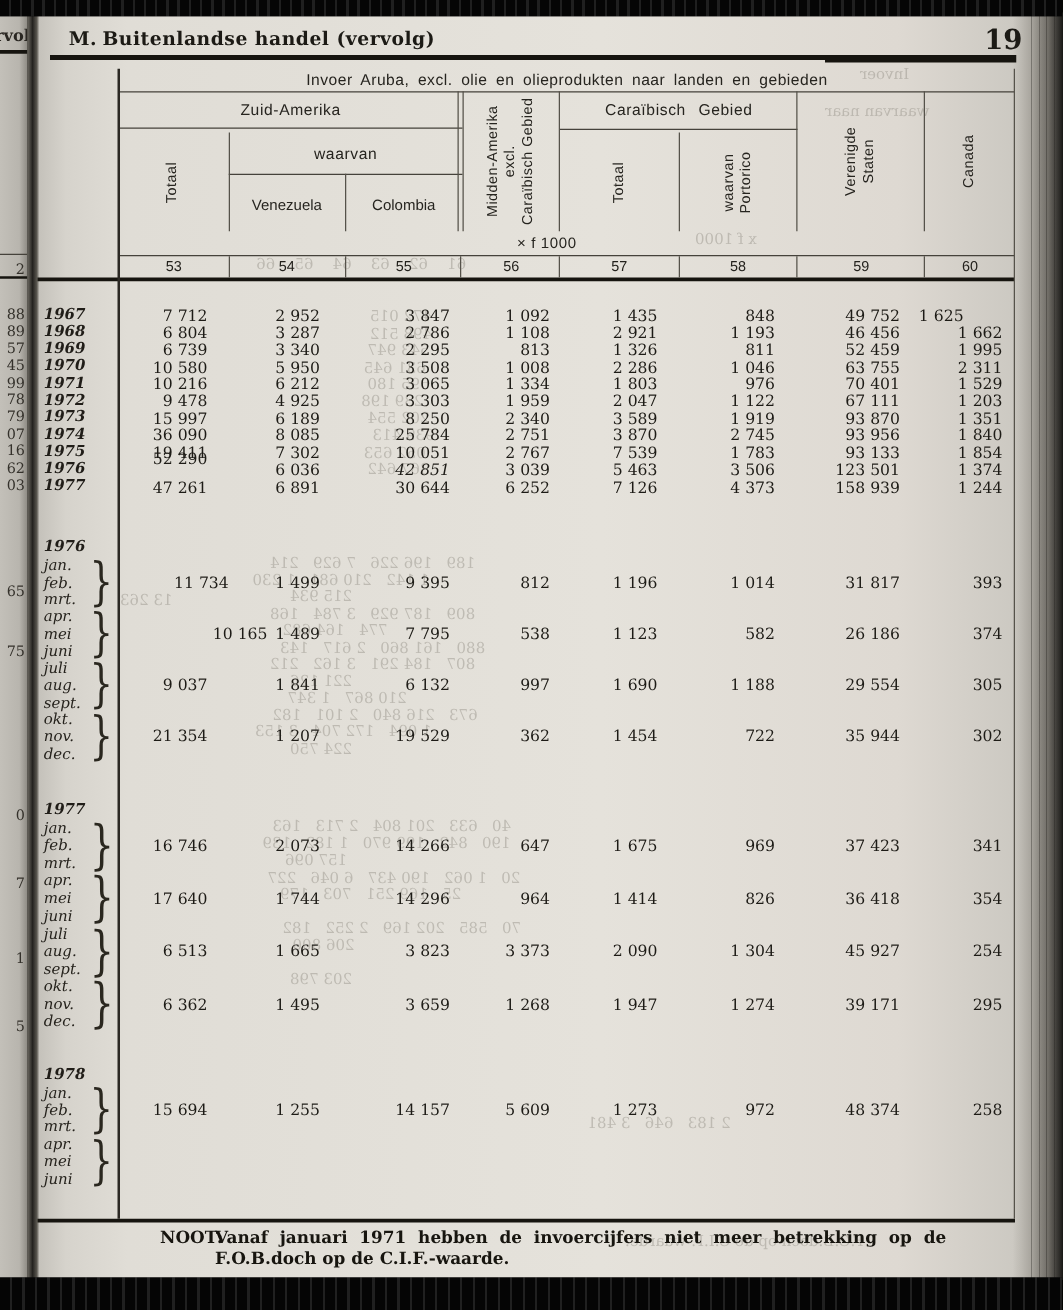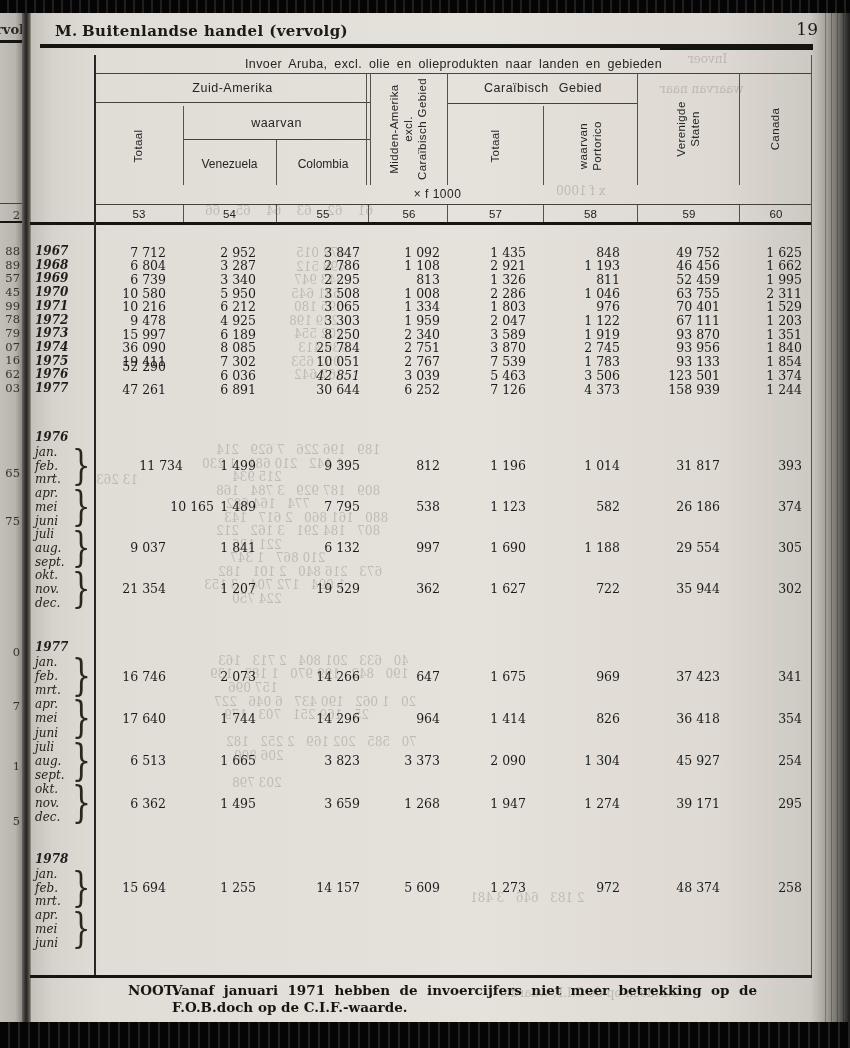--- a/index.html
+++ b/index.html
@@ -22,21 +22,21 @@
   #film-bottom{position:absolute;left:0;top:1022px;width:850px;height:26px;
     background:#0a0a0a repeating-linear-gradient(90deg,#050505 0 8px,#202020 8px 10px);}
   
   .hl{position:absolute;height:1px;background:#45423b;}
   .hl.heavy{background:#16140f;}
   .vl{position:absolute;width:1px;background:#55524a;}
   .vl.heavy{width:2px;background:#2b2823;}
   
   .ink{color:#1c1a15;}
   #hdr-section,#hdr-title{font-weight:700;font-size:15px;letter-spacing:.4px;}
-  #hdr-page{font-weight:400;font-size:17px;}
+  #hdr-page{font-weight:700;font-size:22px;}
   .sans{font-family:"Liberation Sans","DejaVu Sans",sans-serif;color:#26241f;}
   .t-title{font-size:12.5px;letter-spacing:.4px;word-spacing:3px;text-align:center;}
   .grp{font-size:12.5px;letter-spacing:.5px;word-spacing:6px;text-align:center;}
   .flatlab{font-size:12px;text-align:center;display:flex;align-items:center;justify-content:center;}
   .rotcell{position:absolute;}
   .rotcell .rlab{position:absolute;left:50%;top:50%;transform:translate(-50%,-50%) rotate(-90deg);
      font-family:"Liberation Sans","DejaVu Sans",sans-serif;font-size:11.5px;color:#26241f;
      letter-spacing:.4px;line-height:1.2;text-align:center;white-space:nowrap;}
   .colnum{position:absolute;font-family:"Liberation Sans","DejaVu Sans",sans-serif;
      font-size:11.5px;color:#23211c;text-align:center;}
@@ -220,21 +220,21 @@
 
     <div id="tbody">
         <span class="stub-year" style="left: 35px; top: 244px;">1967</span>
         <span class="val" style="left: 95px; top: 244.5px; width: 71px;">7 712</span>
         <span class="val" style="left: 183px; top: 244.5px; width: 73px;">2 952</span>
         <span class="val" style="left: 276px; top: 244.5px; width: 84px;">3 847</span>
         <span class="val" style="left: 370px; top: 244.5px; width: 70px;">1 092</span>
         <span class="val" style="left: 448px; top: 244.5px; width: 78px;">1 435</span>
         <span class="val" style="left: 543px; top: 244.5px; width: 77px;">848</span>
         <span class="val" style="left: 638px; top: 244.5px; width: 82px;">49 752</span>
-        <span class="val" style="left: 740px; top: 244.5px; width: 62px;">1 625</span>
+        <span class="val" style="left: 722px; top: 244.5px; width: 62px; text-align: center;">1 625</span>
         <span class="stub-year" style="left: 35px; top: 257.7px;">1968</span>
         <span class="val" style="left: 95px; top: 258.2px; width: 71px;">6 804</span>
         <span class="val" style="left: 183px; top: 258.2px; width: 73px;">3 287</span>
         <span class="val" style="left: 276px; top: 258.2px; width: 84px;">2 786</span>
         <span class="val" style="left: 370px; top: 258.2px; width: 70px;">1 108</span>
         <span class="val" style="left: 448px; top: 258.2px; width: 78px;">2 921</span>
         <span class="val" style="left: 543px; top: 258.2px; width: 77px;">1 193</span>
         <span class="val" style="left: 638px; top: 258.2px; width: 82px;">46 456</span>
         <span class="val" style="left: 740px; top: 258.2px; width: 62px;">1 662</span>
         <span class="stub-year" style="left: 35px; top: 271.4px;">1969</span>
@@ -356,21 +356,21 @@
         <span class="val" style="left: 638px; top: 540.25px; width: 82px;">29 554</span>
         <span class="val" style="left: 740px; top: 540.25px; width: 62px;">305</span>
         <span class="stub-month" style="left: 35px; top: 568.3px;">okt.</span>
         <span class="stub-month" style="left: 35px; top: 582px;">nov.</span>
         <span class="stub-month" style="left: 35px; top: 595.7px;">dec.</span>
         <span class="brace" style="left: 68px; top: 569.3px; height: 39.1px; font-size: 41.055px; line-height: 39.1px; transform: scaleX(0.72);">}</span>
         <span class="val" style="left: 95px; top: 581.35px; width: 71px;">21 354</span>
         <span class="val" style="left: 183px; top: 581.35px; width: 73px;">1 207</span>
         <span class="val" style="left: 276px; top: 581.35px; width: 84px;">19 529</span>
         <span class="val" style="left: 370px; top: 581.35px; width: 70px;">362</span>
-        <span class="val" style="left: 448px; top: 581.35px; width: 78px;">1 627</span>
+        <span class="val" style="left: 448px; top: 581.35px; width: 78px;">1 454</span>
         <span class="val" style="left: 543px; top: 581.35px; width: 77px;">722</span>
         <span class="val" style="left: 638px; top: 581.35px; width: 82px;">35 944</span>
         <span class="val" style="left: 740px; top: 581.35px; width: 62px;">302</span>
         <span class="stub-year" style="left: 35px; top: 640px;">1977</span>
         <span class="stub-month" style="left: 35px; top: 655px;">jan.</span>
         <span class="stub-month" style="left: 35px; top: 669.1px;">feb.</span>
         <span class="stub-month" style="left: 35px; top: 683.2px;">mrt.</span>
         <span class="brace" style="left: 68px; top: 656px; height: 40.3px; font-size: 42.315px; line-height: 40.3px; transform: scaleX(0.72);">}</span>
         <span class="val" style="left: 95px; top: 668.65px; width: 71px;">16 746</span>
         <span class="val" style="left: 183px; top: 668.65px; width: 73px;">2 073</span>

